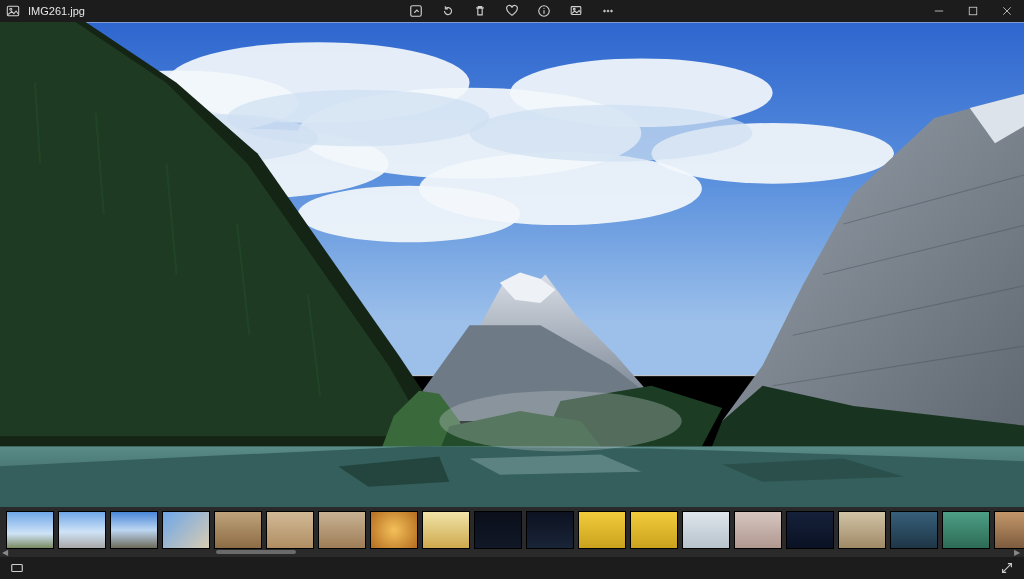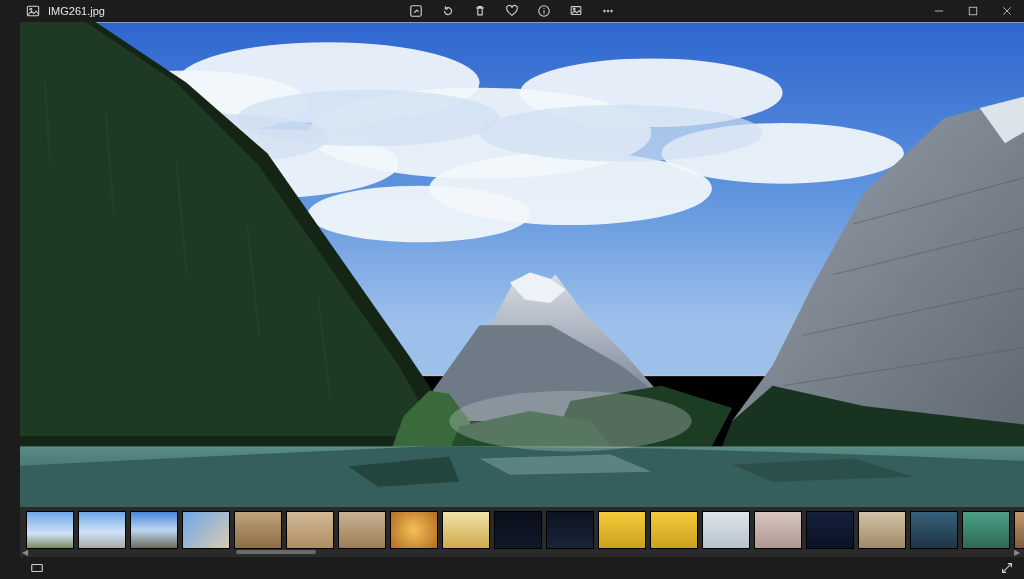--- a/index.html
+++ b/index.html
@@ -1,21 +1,21 @@
 <!DOCTYPE html>
 <html><head>
 <meta charset="utf-8">
 <style>
   * { margin: 0; padding: 0; box-sizing: border-box; }
   html, body {
     width: 1024px; height: 579px; overflow: hidden;
     background: #1c1c1c; font-family: "Segoe UI", sans-serif;
     color: #ddd; font-size: 12px;
   }
-  .window { width: 100%; height: 100%; display: flex; flex-direction: column; padding-left: 20px; }
+  .window { width: 100%; height: 100%; display: flex; flex-direction: column; }
 
   
   .titlebar {
     height: 22px; background: #1c1c1c; display: flex; align-items: center;
     padding-left: 6px; user-select: none;
   }
   .titlebar .app-icon {
     width: 14px; height: 14px; display:flex; align-items:center; justify-content:center;
     margin-right: 8px;
   }

